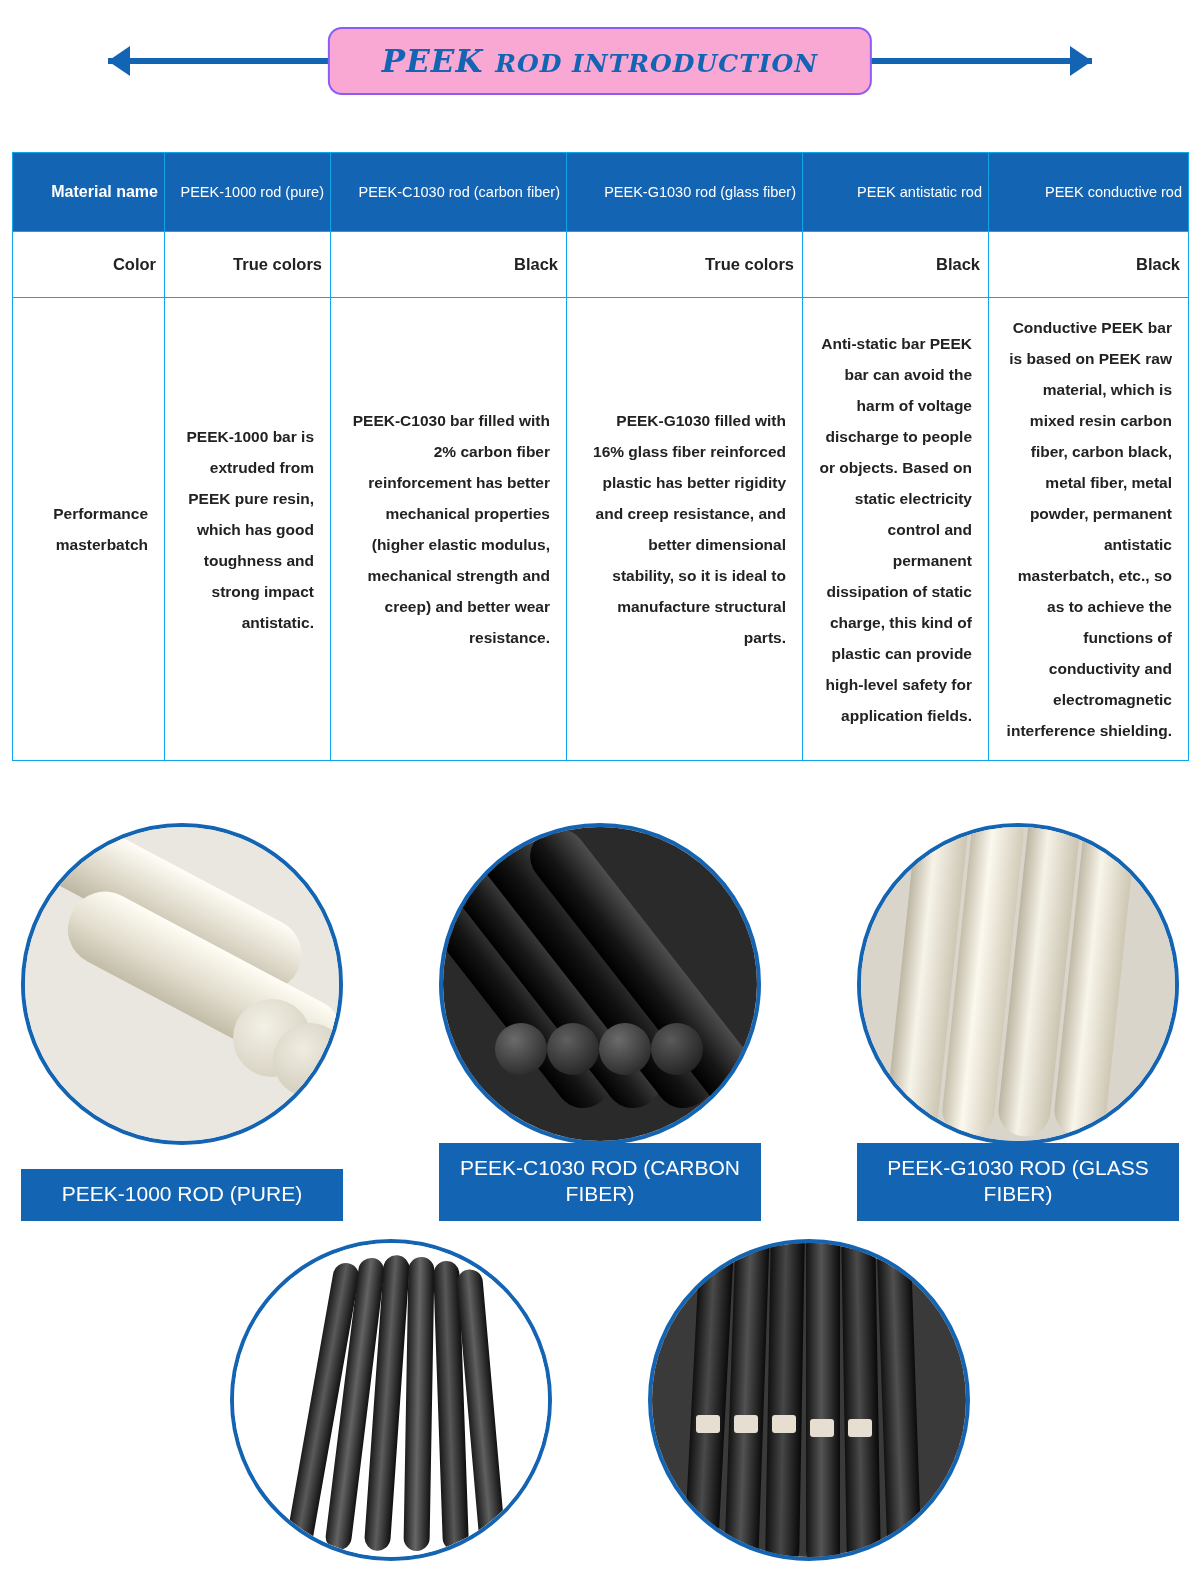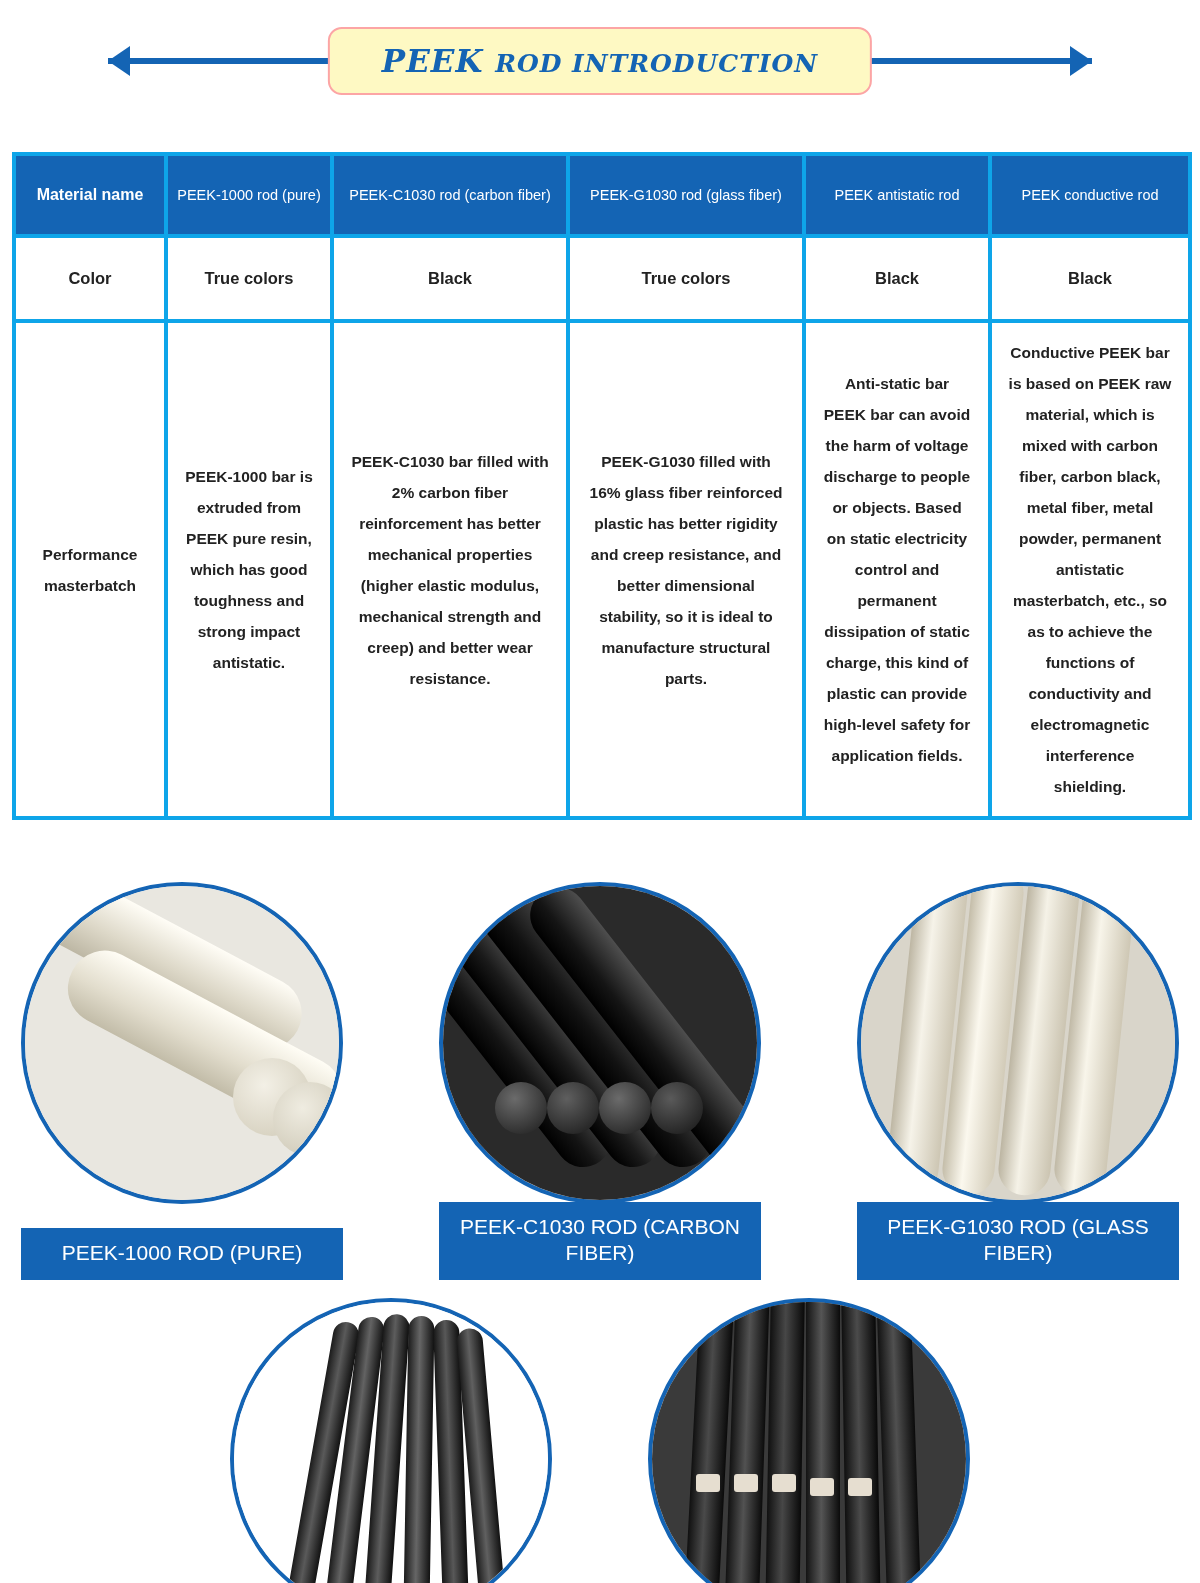--- a/index.html
+++ b/index.html
@@ -49,22 +49,22 @@
     right: 108px;
     border-top: 15px solid transparent;
     border-bottom: 15px solid transparent;
     border-left: 22px solid #1464b4;
   }
   .title-box {
     position: absolute;
     left: 50%;
     top: 61px;
     transform: translate(-50%, -50%);
-    background: #fef9c3;
-    border: 2px solid #fca5a5;
+    background: #f9a8d4;
+    border: 2px solid #8b5cf6;
     border-radius: 14px;
     padding: 14px 52px;
     z-index: 3;
   }
   .title-text {
     font-family: "DejaVu Serif", serif;
     font-style: italic;
     font-weight: bold;
     font-size: 31px;
     color: #1464b4;
@@ -78,23 +78,23 @@
   
   .table-wrap {
     margin: 30px 12px 0 12px;
   }
   table.spec {
     width: 1176px;
     border-collapse: collapse;
     table-layout: fixed;
   }
   table.spec td, table.spec th {
-    border: 4px solid #0ea5e9;
+    border: 1px solid #0ea5e9;
     vertical-align: middle;
-    text-align: center;
+    text-align: right;
   }
   thead th {
     background: #1464b4;
     color: #ffffff;
     font-size: 14.5px;
     font-weight: normal;
     padding: 30px 6px;
     border: 1px solid #1464b4;
   }
   thead th.first-col {
@@ -109,21 +109,21 @@
   .col-5 { width: 200px; }
 
   tbody td {
     font-size: 16px;
     color: #222;
     padding: 12px 14px;
     line-height: 2.0;
     font-weight: bold;
   }
   tr.color-row td {
-    padding: 24px 8px;
+    padding: 16px 8px;
     font-size: 16.5px;
   }
   td.rowlabel {
     font-weight: bold;
     font-size: 16.5px;
     line-height: 1.6;
   }
   tr.perf-row td {
     font-size: 15.5px;
     line-height: 2.0;
@@ -230,21 +230,21 @@
         <td>True colors</td>
         <td>Black</td>
         <td>Black</td>
       </tr>
       <tr class="perf-row">
         <td class="rowlabel">Performance masterbatch</td>
         <td>PEEK-1000 bar is extruded from PEEK pure resin, which has good toughness and strong impact antistatic.</td>
         <td>PEEK-C1030 bar filled with 2% carbon fiber reinforcement has better mechanical properties (higher elastic modulus, mechanical strength and creep) and better wear resistance.</td>
         <td>PEEK-G1030 filled with 16% glass fiber reinforced plastic has better rigidity and creep resistance, and better dimensional stability, so it is ideal to manufacture structural parts.</td>
         <td>Anti-static bar PEEK bar can avoid the harm of voltage discharge to people or objects. Based on static electricity control and permanent dissipation of static charge, this kind of plastic can provide high-level safety for application fields.</td>
-        <td>Conductive PEEK bar is based on PEEK raw material, which is mixed with carbon fiber, carbon black, metal fiber, metal powder, permanent antistatic masterbatch, etc., so as to achieve the functions of conductivity and electromagnetic interference shielding.</td>
+        <td>Conductive PEEK bar is based on PEEK raw material, which is mixed resin carbon fiber, carbon black, metal fiber, metal powder, permanent antistatic masterbatch, etc., so as to achieve the functions of conductivity and electromagnetic interference shielding.</td>
       </tr>
     </tbody>
   </table>
 </div>
 
 <div class="products">
 
   <div class="prod-row first">
 
     <div class="prod-block">

